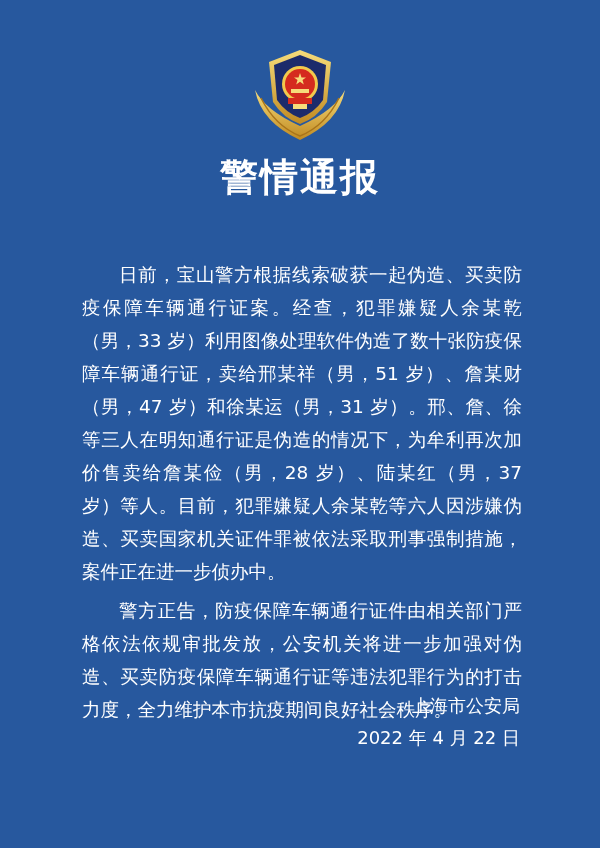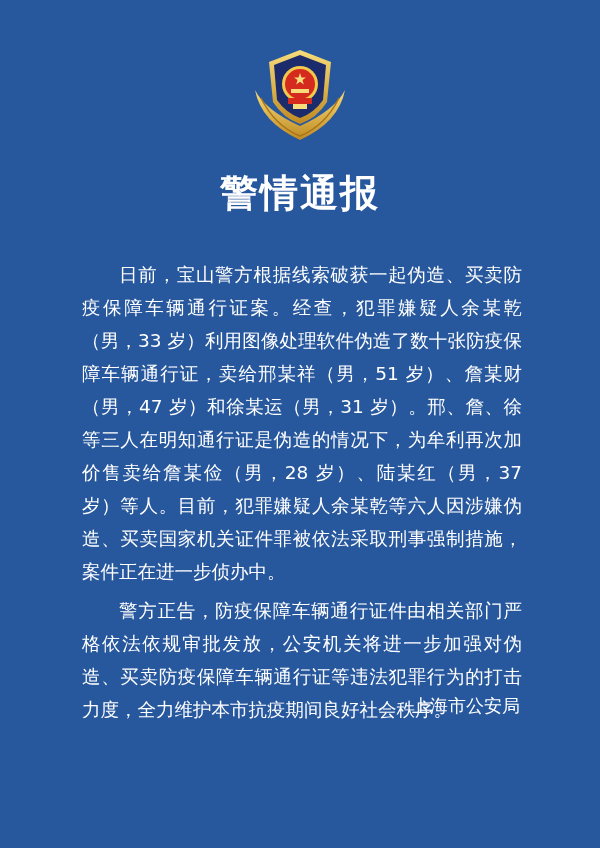--- a/index.html
+++ b/index.html
@@ -7,21 +7,21 @@
       width: 600px; height: 848px; overflow: hidden;
       background: #27589e;
       font-family: "DejaVu Sans", "Liberation Sans", sans-serif;
       color: #ffffff;
       position: relative;
     }
     .emblem {
       position: absolute; left: 247px; top: 40px; width: 106px; height: 106px;
     }
     .title {
-      position: absolute; left: 0; right: 0; top: 168px;
+      position: absolute; left: 0; right: 0; top: 152px;
       text-align: center; font-size: 38px; font-weight: bold; letter-spacing: 2px;
       line-height: 50px;
     }
     .body {
       position: absolute; left: 82px; width: 440px; top: 258px;
       font-size: 18.5px; line-height: 33px; text-align: justify;
     }
     .para { margin: 0; text-indent: 2em; }
     .para + .para { margin-top: 6px; }
     .sign {
@@ -58,13 +58,14 @@
 
 <div class="title">警情通报</div>
 
 <div class="body">
   <p class="para">日前，宝山警方根据线索破获一起伪造、买卖防疫保障车辆通行证案。经查，犯罪嫌疑人余某乾（男，33 岁）利用图像处理软件伪造了数十张防疫保障车辆通行证，卖给邢某祥（男，51 岁）、詹某财（男，47 岁）和徐某运（男，31 岁）。邢、詹、徐等三人在明知通行证是伪造的情况下，为牟利再次加价售卖给詹某俭（男，28 岁）、陆某红（男，37 岁）等人。目前，犯罪嫌疑人余某乾等六人因涉嫌伪造、买卖国家机关证件罪被依法采取刑事强制措施，案件正在进一步侦办中。</p>
   <p class="para">警方正告，防疫保障车辆通行证件由相关部门严格依法依规审批发放，公安机关将进一步加强对伪造、买卖防疫保障车辆通行证等违法犯罪行为的打击力度，全力维护本市抗疫期间良好社会秩序。</p>
 </div>
 
 <div class="sign">
   <div>上海市公安局</div>
+  <div>2022 年 4 月 22 日</div>
 </div>
 
 </body></html>

